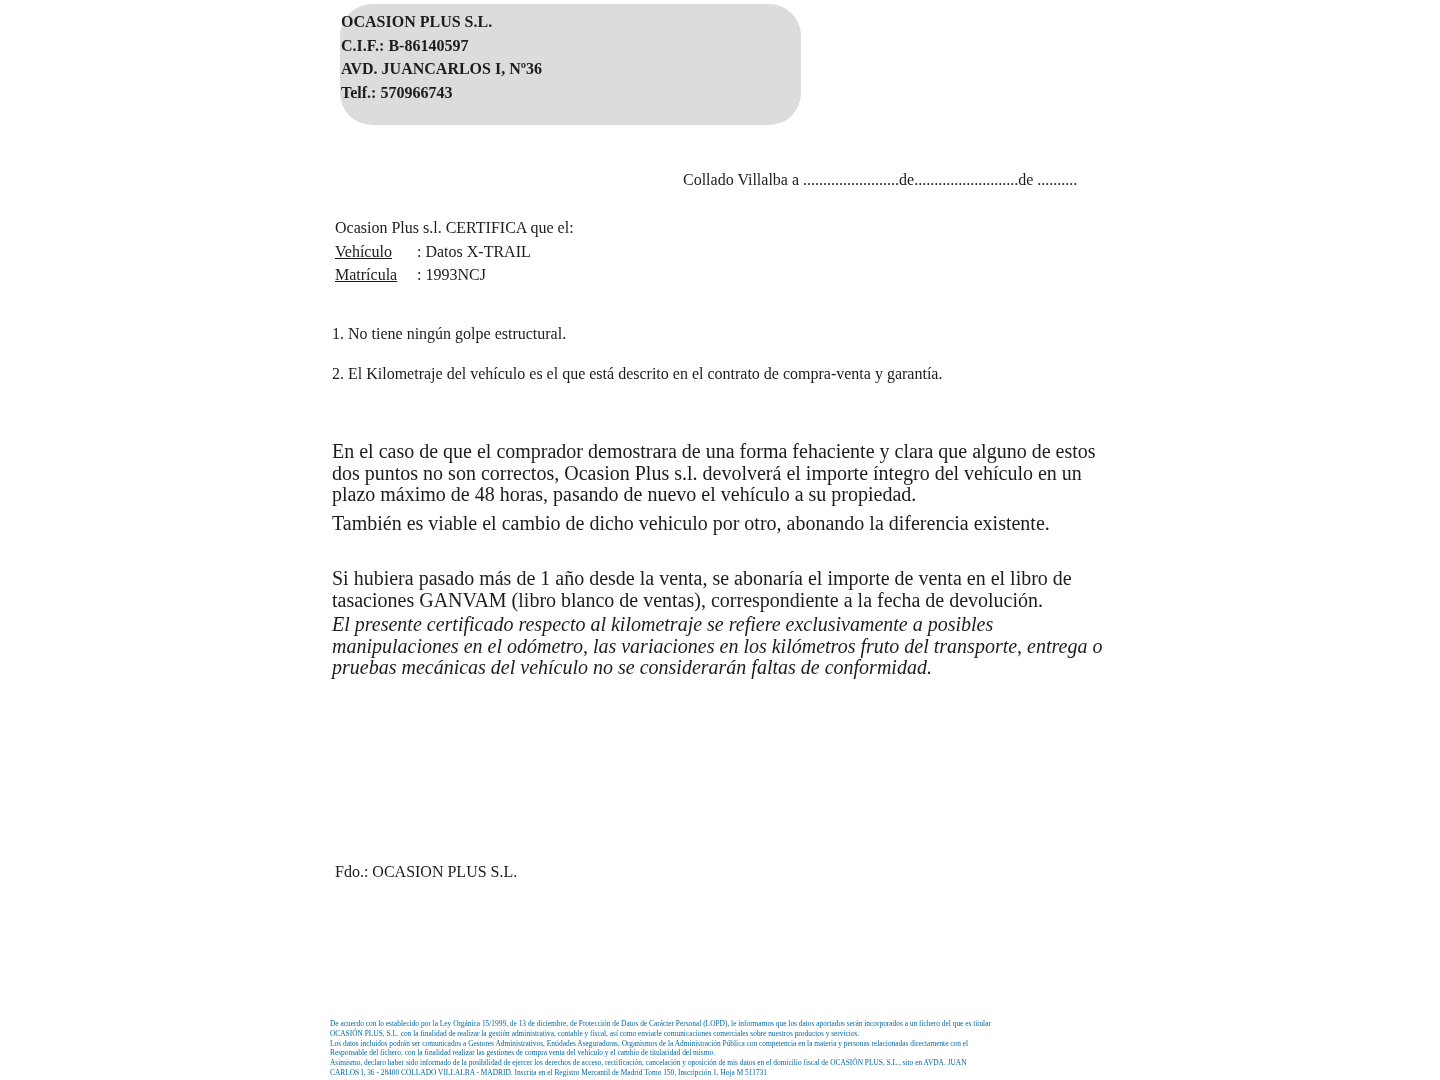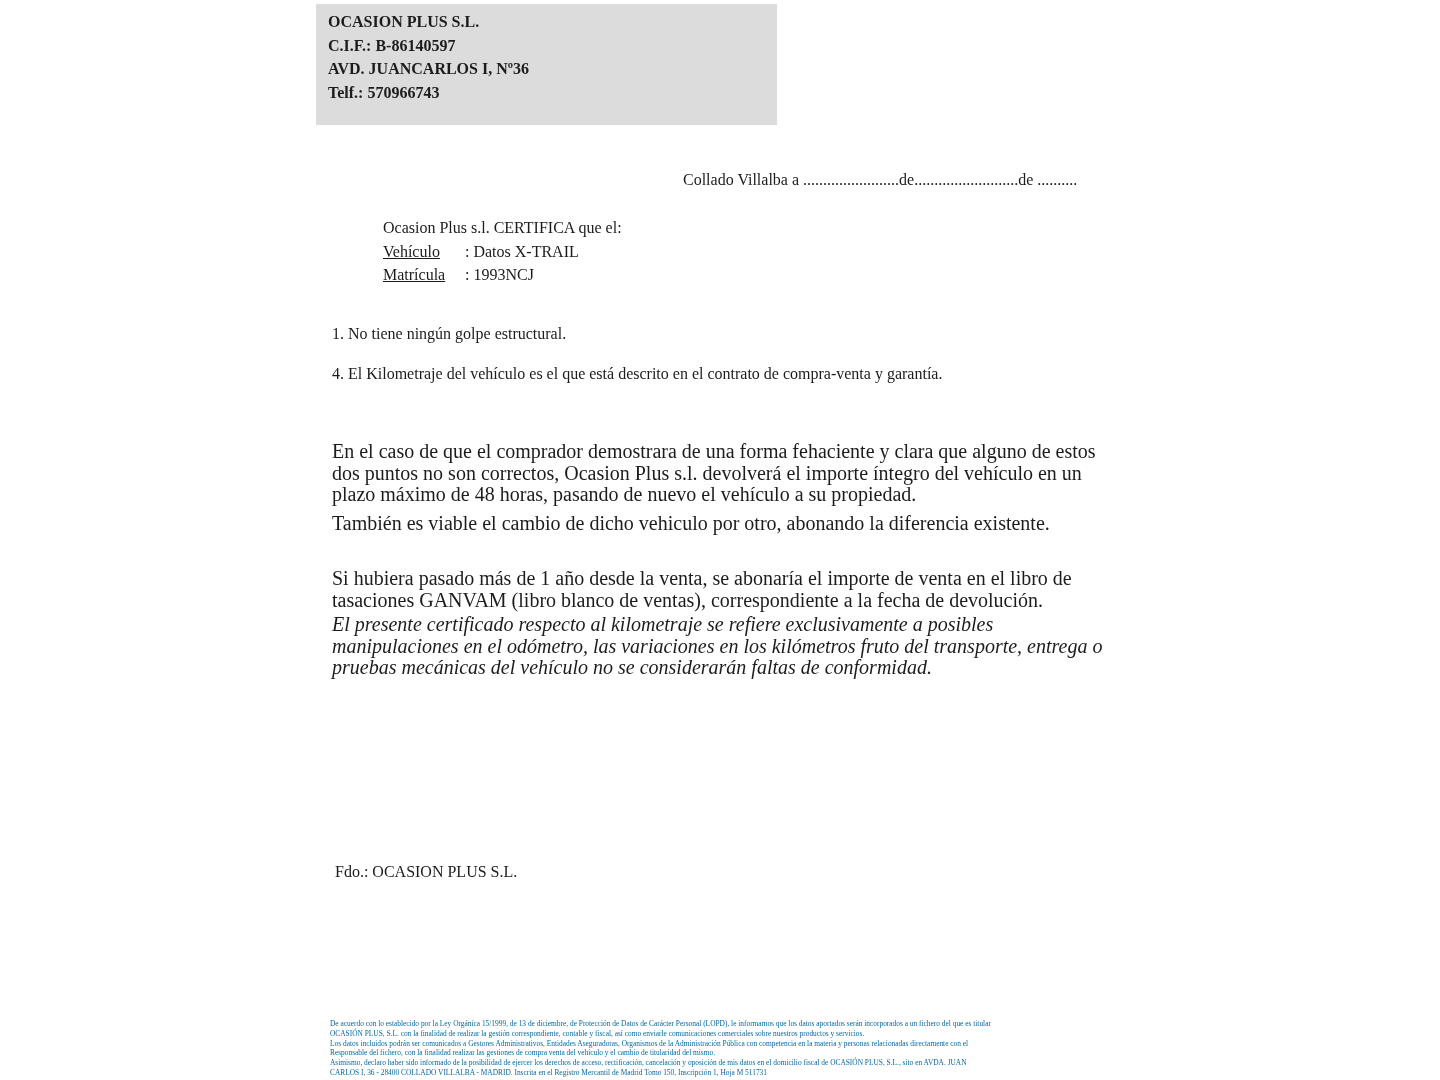--- a/index.html
+++ b/index.html
@@ -11,48 +11,48 @@
     position: relative;
     width: 1440px;
     height: 1080px;
     background: #ffffff;
     font-family: "Liberation Serif", "DejaVu Serif", serif;
     color: #1c1c1c;
     overflow: hidden;
   }
   .header-box {
     position: absolute;
-    left: 316px;
+    left: 340px;
     top: 4px;
     width: 461px;
     height: 121px;
     background: #dcdcdc;
     box-sizing: border-box;
-    padding: 6px 0 0 12px;
+    padding: 6px 0 0 1px;
+    border-radius: 32px;
   }
   .header-box .hline {
     font-weight: bold;
     font-size: 16px;
     line-height: 23.5px;
     white-space: nowrap;
   }
   .date-line {
     position: absolute;
     left: 683px;
     top: 171px;
     font-size: 16px;
     white-space: nowrap;
   }
   .cert-block {
     position: absolute;
     left: 335px;
     top: 216px;
     font-size: 16px;
     line-height: 23.5px;
-    margin-left: 48px;
   }
   .cert-field .flabel {
     display: inline-block;
     width: 82px;
   }
   .cert-field .flabel u {
     text-decoration: underline;
   }
   .point {
     position: absolute;
@@ -105,31 +105,31 @@
     <div>Ocasion Plus s.l. CERTIFICA que el:</div>
     <div class="cert-field">
       <span class="flabel"><u>Vehículo</u></span><span>: Datos X-TRAIL</span>
     </div>
     <div class="cert-field">
       <span class="flabel"><u>Matrícula</u></span><span>: 1993NCJ</span>
     </div>
   </div>
 
   <div class="point" style="top:325px;">1. No tiene ningún golpe estructural.</div>
-  <div class="point" style="top:365px;">4. El Kilometraje del vehículo es el que está descrito en el contrato de compra-venta y garantía.</div>
+  <div class="point" style="top:365px;">2. El Kilometraje del vehículo es el que está descrito en el contrato de compra-venta y garantía.</div>
 
   <div class="para" style="top:441px;">En el caso de que el comprador demostrara de una forma fehaciente y clara que alguno de estos dos puntos no son correctos, Ocasion Plus s.l. devolverá el importe íntegro del vehículo en un plazo máximo de 48 horas, pasando de nuevo el vehículo a su propiedad.</div>
   <div class="para" style="top:513px;">También es viable el cambio de dicho vehiculo por otro, abonando la diferencia existente.</div>
   <div class="para" style="top:568px;">Si hubiera pasado más de 1 año desde la venta, se abonaría el importe de venta en el libro de tasaciones GANVAM (libro blanco de ventas), correspondiente a la fecha de devolución.</div>
   <div class="para" style="top:614px;font-style:italic;">El presente certificado respecto al kilometraje se refiere exclusivamente a posibles manipulaciones en el odómetro, las variaciones en los kilómetros fruto del transporte, entrega o pruebas mecánicas del vehículo no se considerarán faltas de conformidad.</div>
 
   <div class="signature">Fdo.: OCASION PLUS S.L.</div>
 
   <div class="footer">
     <div class="fline">De acuerdo con lo establecido por la Ley Orgánica 15/1999, de 13 de diciembre, de Protección de Datos de Carácter Personal (LOPD), le informamos que los datos aportados serán incorporados a un fichero del que es titular</div>
-    <div class="fline">OCASIÓN PLUS, S.L. con la finalidad de realizar la gestión correspondiente, contable y fiscal, así como enviarle comunicaciones comerciales sobre nuestros productos y servicios.</div>
+    <div class="fline">OCASIÓN PLUS, S.L. con la finalidad de realizar la gestión administrativa, contable y fiscal, así como enviarle comunicaciones comerciales sobre nuestros productos y servicios.</div>
     <div class="fline">Los datos incluidos podrán ser comunicados a Gestores Administrativos, Entidades Aseguradoras, Organismos de la Administración Pública con competencia en la materia y personas relacionadas directamente con el</div>
     <div class="fline">Responsable del fichero, con la finalidad realizar las gestiones de compra venta del vehículo y el cambio de titularidad del mismo.</div>
     <div class="fline">Asimismo, declaro haber sido informado de la posibilidad de ejercer los derechos de acceso, rectificación, cancelación y oposición de mis datos en el domicilio fiscal de OCASIÓN PLUS, S.L., sito en AVDA. JUAN</div>
     <div class="fline">CARLOS I, 36 - 28400 COLLADO VILLALBA - MADRID. Inscrita en el Registro Mercantil de Madrid Tomo 150, Inscripción 1, Hoja M 511731</div>
   </div>
 
 </div>
 
 </body></html>

